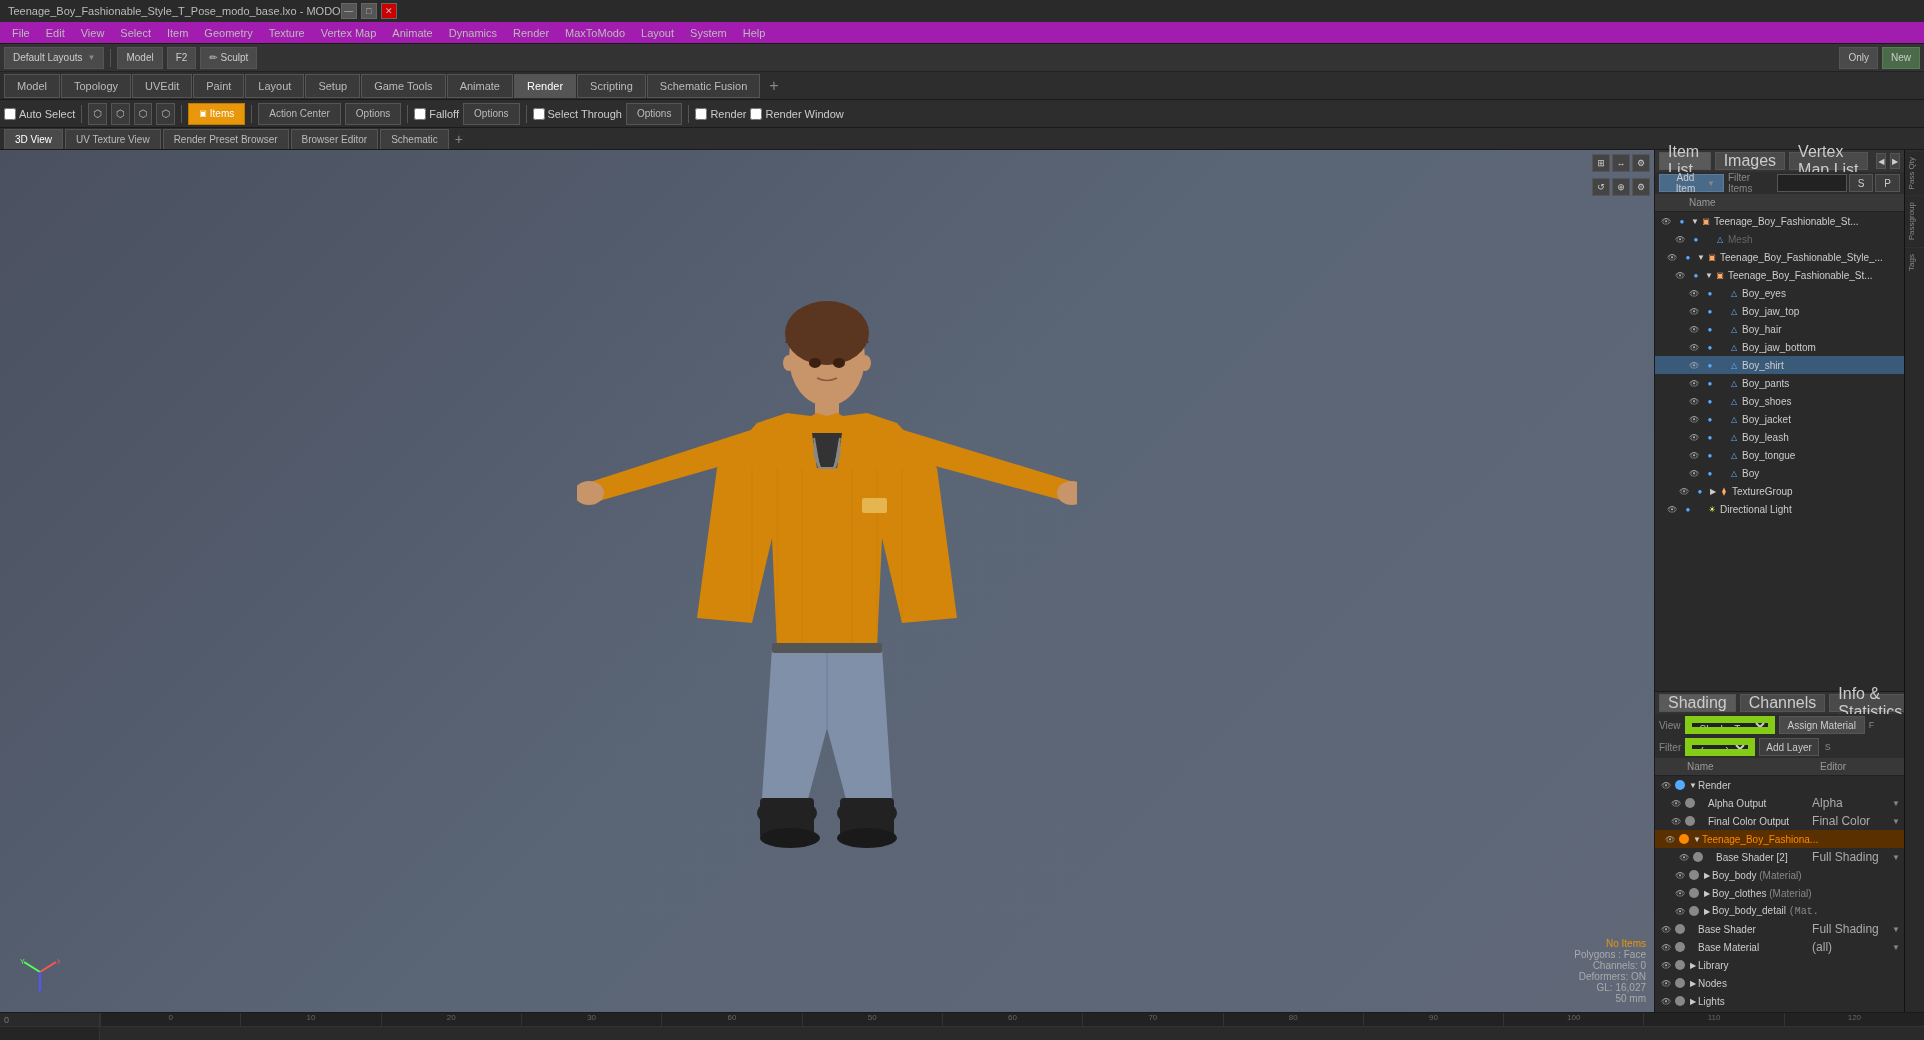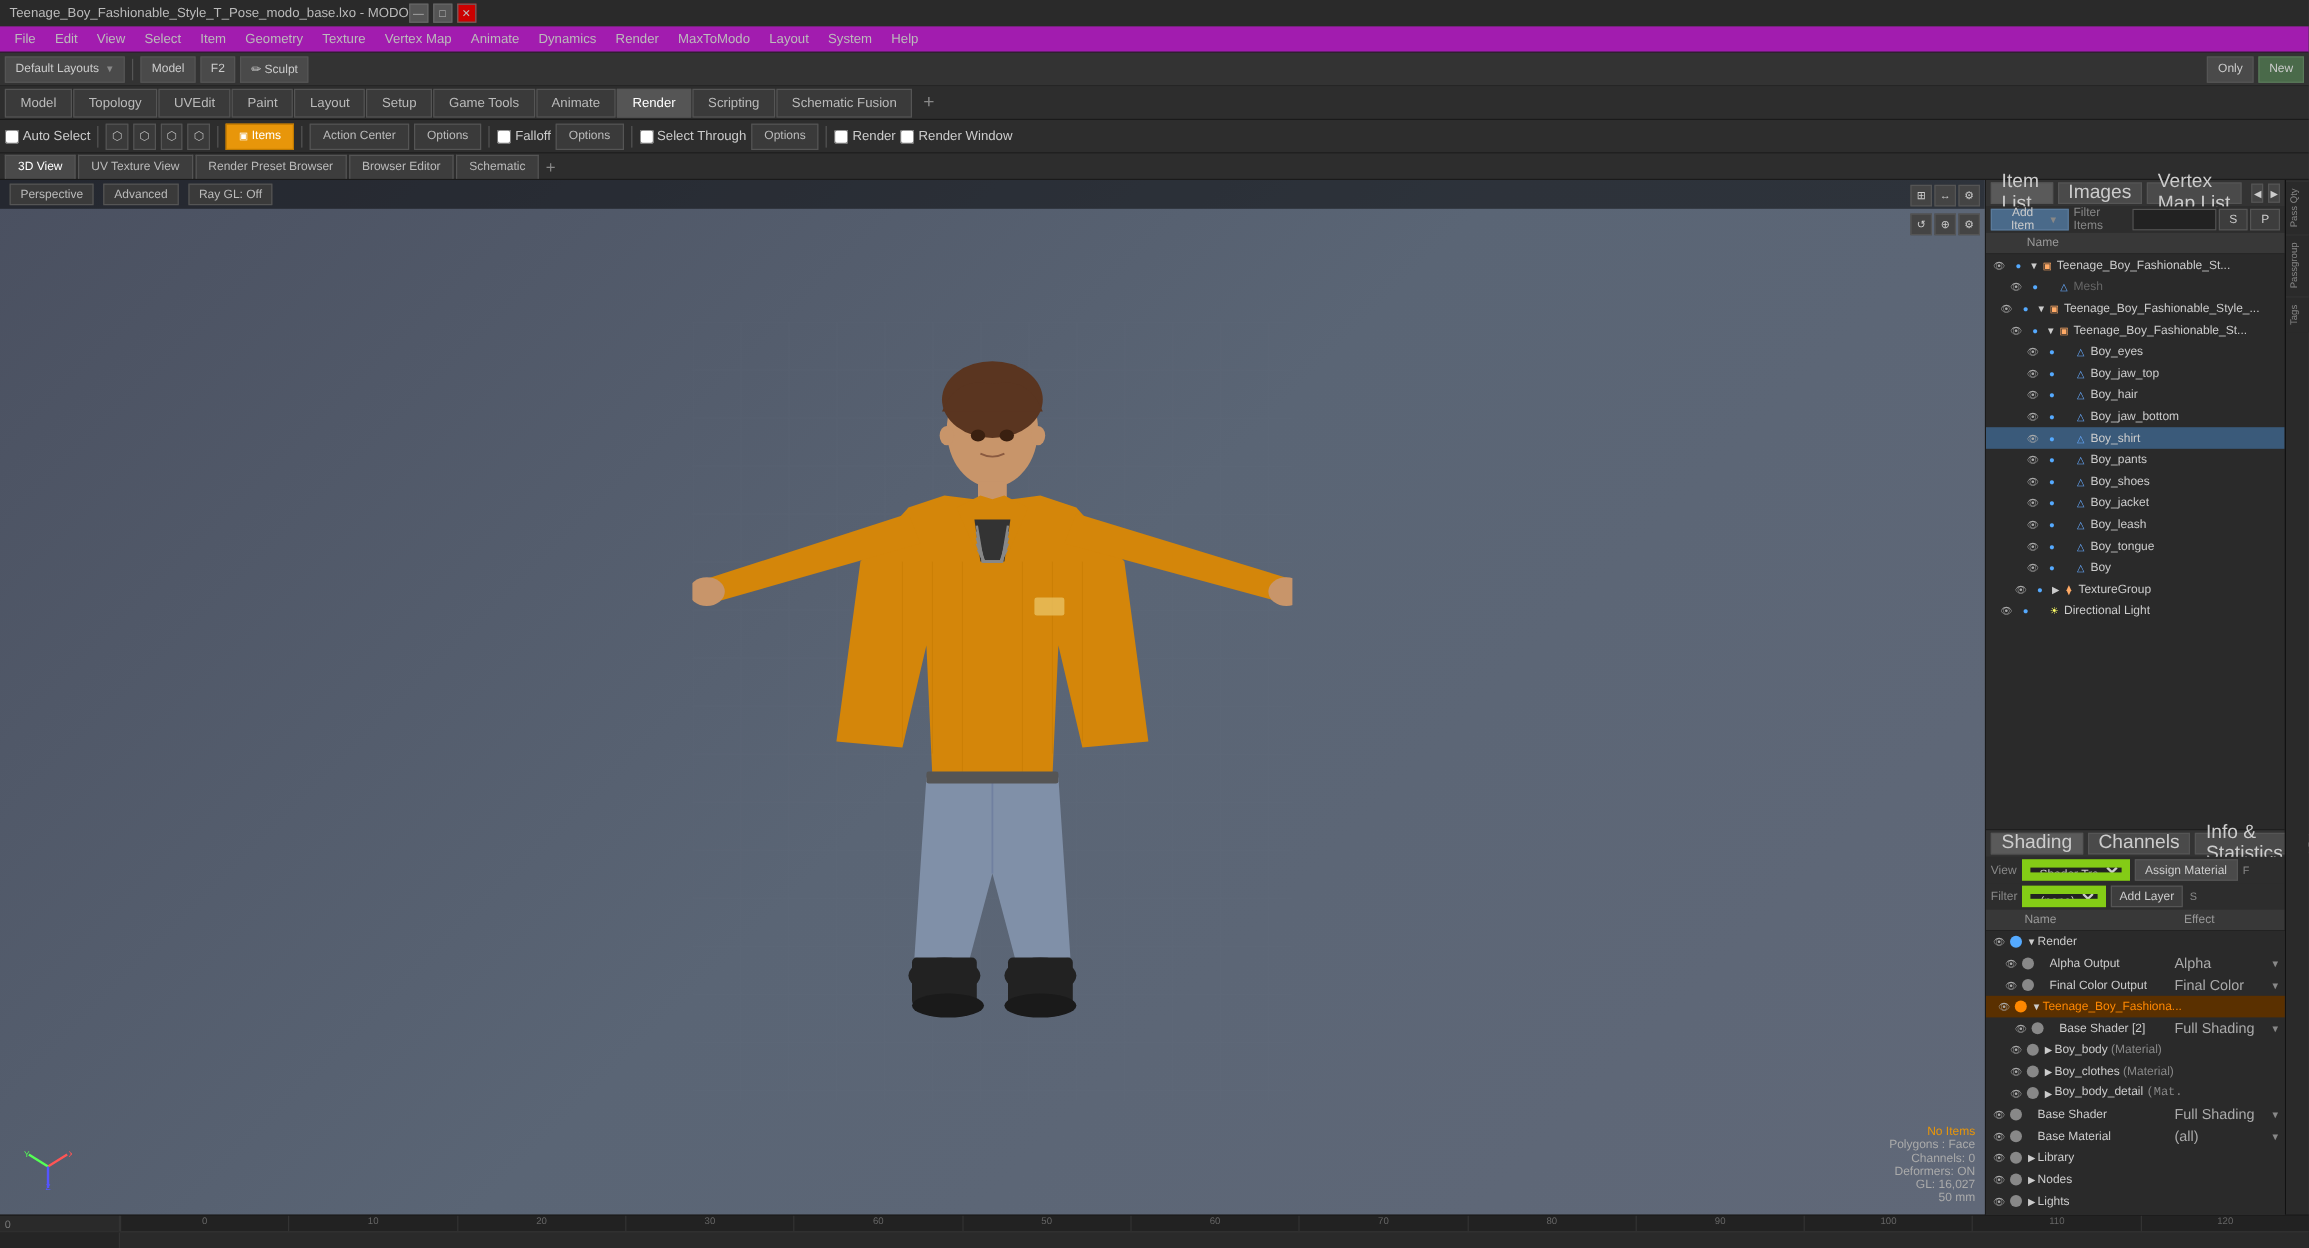--- a/index.html
+++ b/index.html
@@ -236,26 +236,20 @@
   <div class="sub-tab">Render Preset Browser</div>
   <div class="sub-tab">Browser Editor</div>
   <div class="sub-tab">Schematic</div>
   <button class="sub-tab-add">+</button>
 </div>
 
 <div id="main" style="display:flex; height:calc(1040px - 22px - 22px - 28px - 28px - 22px - 56px);">
 
   <div id="viewport" style="flex:1; position:relative; background: linear-gradient(135deg, #4a5060 0%, #5a6575 50%, #606878 100%);">
 
-    <div id="viewport-header">
-      <button class="viewport-btn">Perspective</button>
-      <button class="viewport-btn">Advanced</button>
-      <button class="viewport-btn">Ray GL: Off</button>
-      <div style="flex:1;"></div>
-    </div>
 
     <div id="viewport-topright">
       <div class="viewport-icon">⊞</div>
       <div class="viewport-icon">↔</div>
       <div class="viewport-icon">⚙</div>
     </div>
 
     <div style="position:absolute; top:28px; right:4px; display:flex; gap:2px; z-index:20;">
       <div class="viewport-icon">↺</div>
       <div class="viewport-icon">⊕</div>
@@ -534,21 +528,21 @@
         <select class="shading-select" style="width:70px;">
           <option>(none)</option>
         </select>
         <button class="shader-add-btn">Add Layer</button>
         <span style="color:#888;font-size:9px;margin-left:2px;">S</span>
       </div>
 
       <div id="shader-col-header">
         <div style="width:28px;"></div>
         <div style="flex:1;">Name</div>
-        <div style="width:80px;">Effect</div>
+        <div style="width:80px;">Editor</div>
       </div>
 
       <div id="shader-tree">
 
         <div class="shader-item">
           <div class="item-render-eye">👁</div>
           <div class="shader-dot dot-blue"></div>
           <span class="shader-expand">▼</span>
           <span class="shader-name">Render</span>
           <span class="shader-effect"></span>

